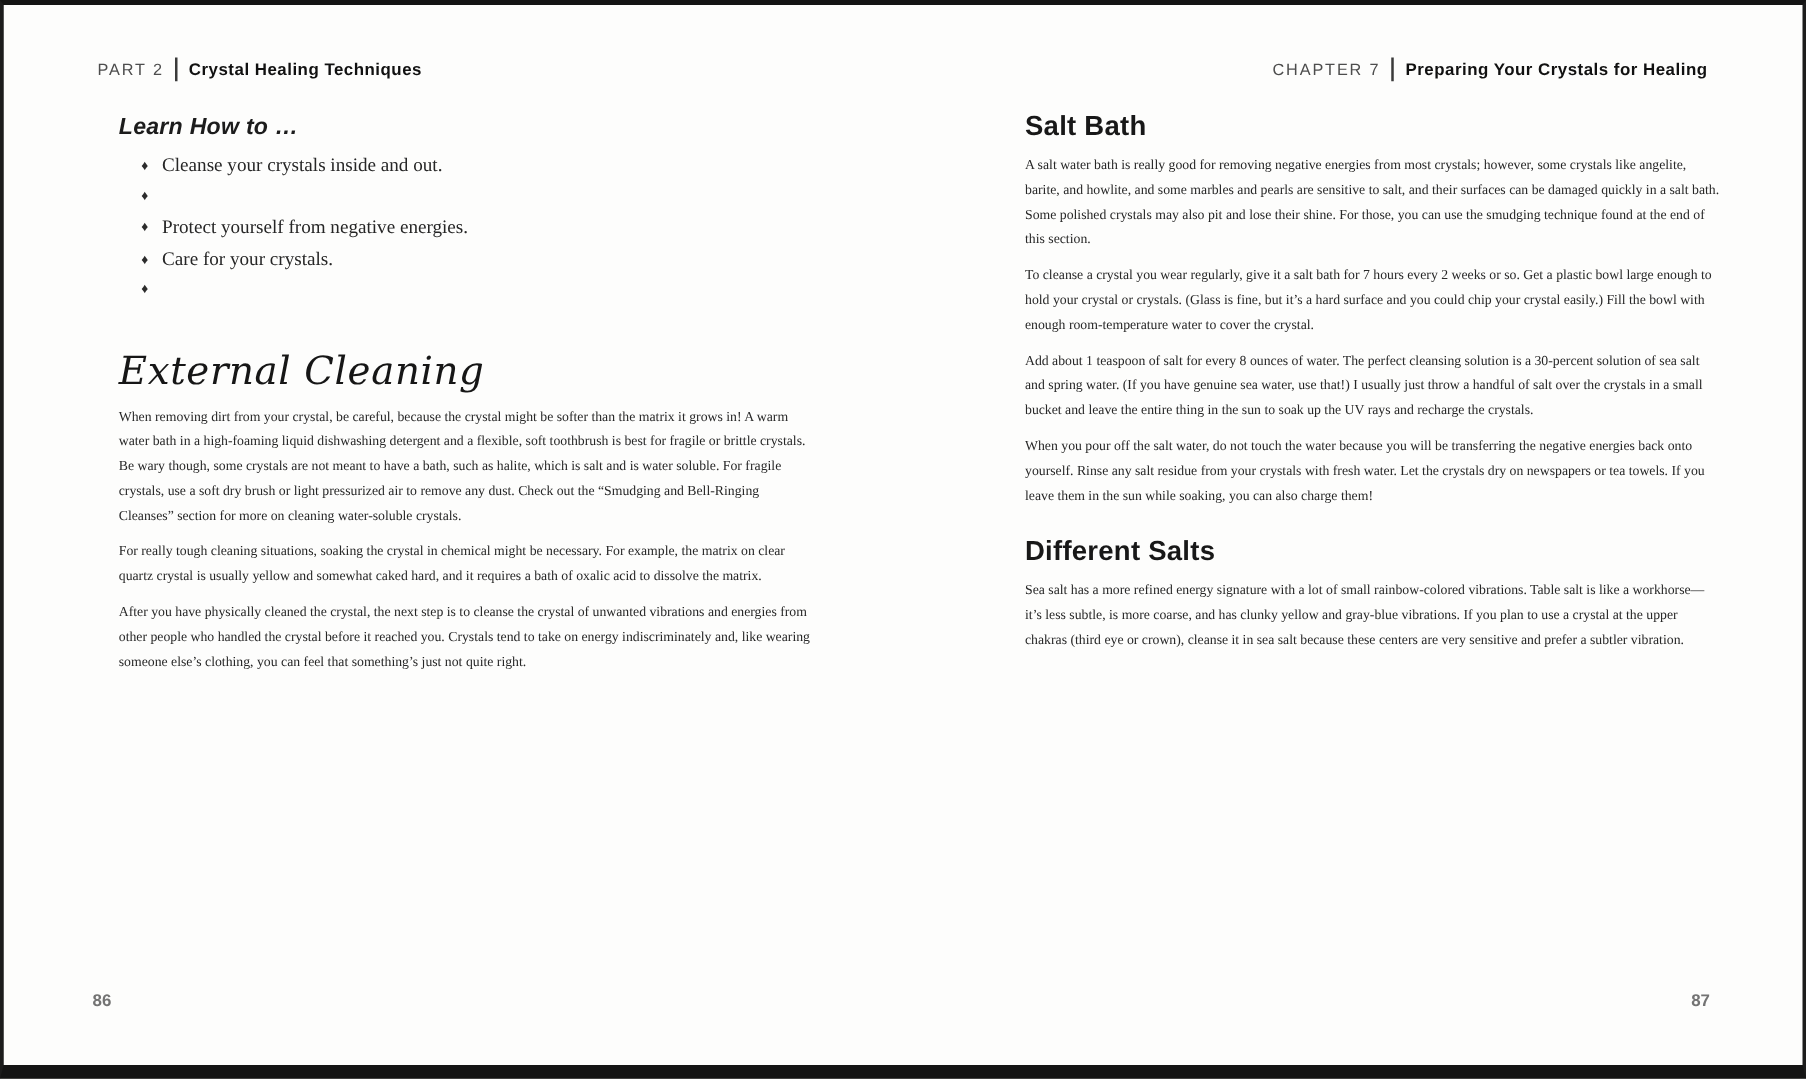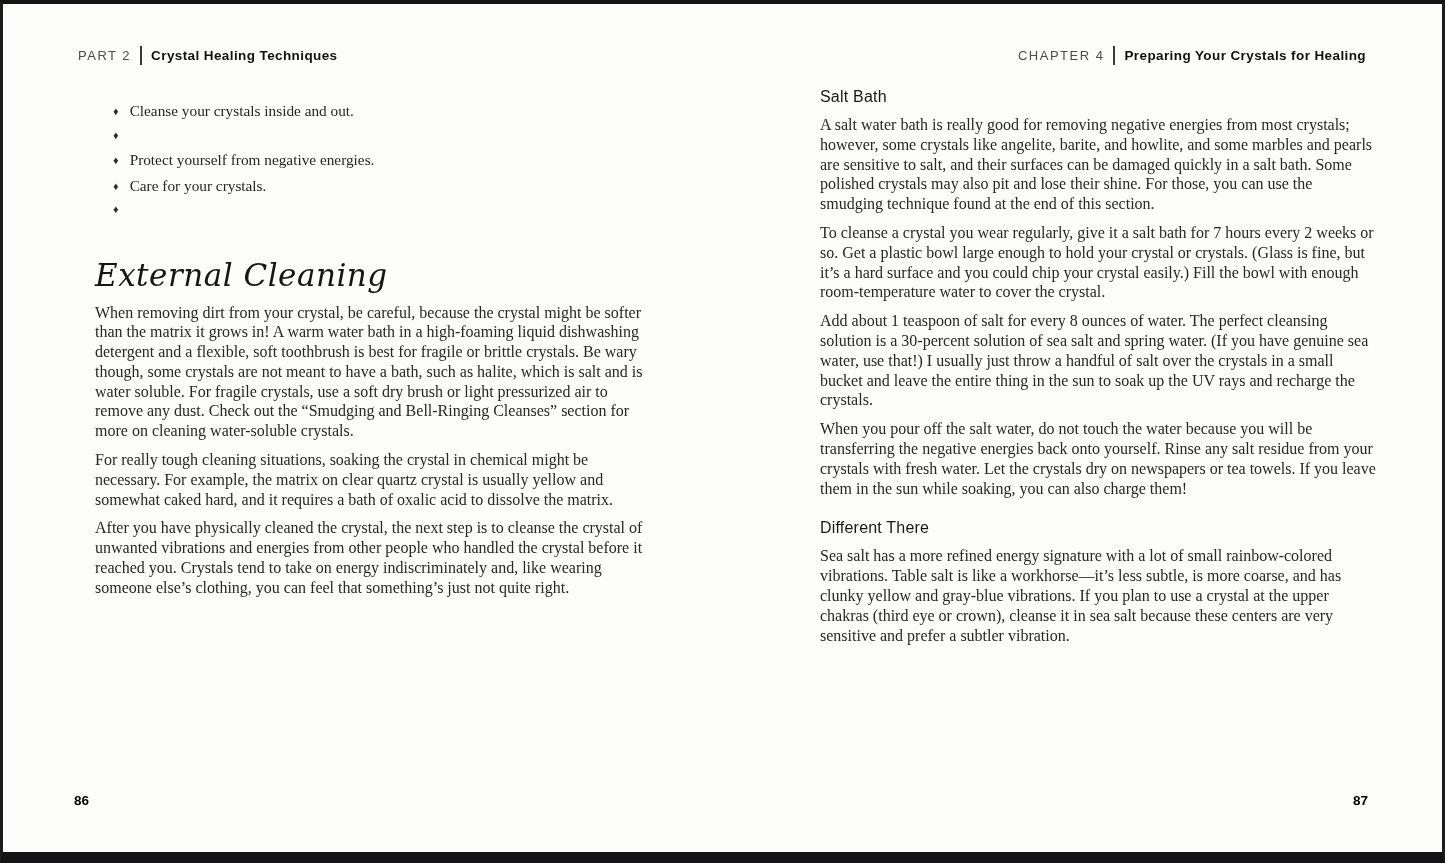--- a/index.html
+++ b/index.html
@@ -89,69 +89,70 @@
     font-family: "DejaVu Serif", serif;
     font-style: italic;
     font-size: 31px;
     font-weight: 500;
     color: #161616;
     letter-spacing: 0.5px;
     margin-top: 34px;
     margin-bottom: 10px;
   }
   .para {
-    font-size: 16px;
+    font-size: 11px;
     line-height: 19.8px;
     color: #272727;
     margin-bottom: 9px;
     text-align: left;
   }
 
   
   .content-right {
     position: absolute;
     left: 95px;
     top: 84px;
     width: 556px;
   }
   .sans-heading {
     font-family: "Liberation Sans", sans-serif;
-    font-size: 16px;
-    font-weight: 400;
+    font-size: 22px;
+    font-weight: 700;
     color: #181818;
     letter-spacing: 0.2px;
     margin-bottom: 9px;
   }
   .section-gap { margin-top: 21px; }
 
   .page-number {
     font-family: "Liberation Sans", sans-serif;
     font-size: 13.5px;
     font-weight: bold;
-    color: #000000;
+    color: #737373;
     position: absolute;
     bottom: 44px;
   }
   .page.left  .page-number { left: 71px; }
   .page.right .page-number { right: 74px; }
 </style>
 </head>
 <body>
 
 <div class="frame">
   <div class="spread">
 
     <div class="page left">
       <div class="running-header">
         <span class="running-label">PART 2</span>
         <span class="running-divider"></span>
         <span class="running-title">Crystal Healing Techniques</span>
       </div>
 
       <div class="content-left">
+        <div class="learn-heading">Learn How to …</div>
         <ul class="learn-list">
           <li>
             <span class="diamond">♦</span>
             <span>Cleanse your crystals inside and out.</span>
           </li>
           <li>
             <span class="diamond">♦</span>
           </li>
           <li>
             <span class="diamond">♦</span>
@@ -171,33 +172,33 @@
         <p class="para">For really tough cleaning situations, soaking the crystal in chemical might be necessary. For example, the matrix on clear quartz crystal is usually yellow and somewhat caked hard, and it requires a bath of oxalic acid to dissolve the matrix.</p>
 
         <p class="para">After you have physically cleaned the crystal, the next step is to cleanse the crystal of unwanted vibrations and energies from other people who handled the crystal before it reached you. Crystals tend to take on energy indiscriminately and, like wearing someone else’s clothing, you can feel that something’s just not quite right.</p>
       </div>
 
       <div class="page-number">86</div>
     </div>
 
     <div class="page right">
       <div class="running-header">
-        <span class="running-label">CHAPTER 4</span>
+        <span class="running-label">CHAPTER 7</span>
         <span class="running-divider"></span>
         <span class="running-title">Preparing Your Crystals for Healing</span>
       </div>
 
       <div class="content-right">
         <div class="sans-heading">Salt Bath</div>
         <p class="para">A salt water bath is really good for removing negative energies from most crystals; however, some crystals like angelite, barite, and howlite, and some marbles and pearls are sensitive to salt, and their surfaces can be damaged quickly in a salt bath. Some polished crystals may also pit and lose their shine. For those, you can use the smudging technique found at the end of this section.</p>
         <p class="para">To cleanse a crystal you wear regularly, give it a salt bath for 7 hours every 2 weeks or so. Get a plastic bowl large enough to hold your crystal or crystals. (Glass is fine, but it’s a hard surface and you could chip your crystal easily.) Fill the bowl with enough room-temperature water to cover the crystal.</p>
         <p class="para">Add about 1 teaspoon of salt for every 8 ounces of water. The perfect cleansing solution is a 30-percent solution of sea salt and spring water. (If you have genuine sea water, use that!) I usually just throw a handful of salt over the crystals in a small bucket and leave the entire thing in the sun to soak up the UV rays and recharge the crystals.</p>
         <p class="para">When you pour off the salt water, do not touch the water because you will be transferring the negative energies back onto yourself. Rinse any salt residue from your crystals with fresh water. Let the crystals dry on newspapers or tea towels. If you leave them in the sun while soaking, you can also charge them!</p>
 
-        <div class="sans-heading section-gap">Different There</div>
+        <div class="sans-heading section-gap">Different Salts</div>
         <p class="para">Sea salt has a more refined energy signature with a lot of small rainbow-colored vibrations. Table salt is like a workhorse—it’s less subtle, is more coarse, and has clunky yellow and gray-blue vibrations. If you plan to use a crystal at the upper chakras (third eye or crown), cleanse it in sea salt because these centers are very sensitive and prefer a subtler vibration.</p>
       </div>
 
       <div class="page-number">87</div>
     </div>
 
   </div>
 </div>
 
 </body></html>

